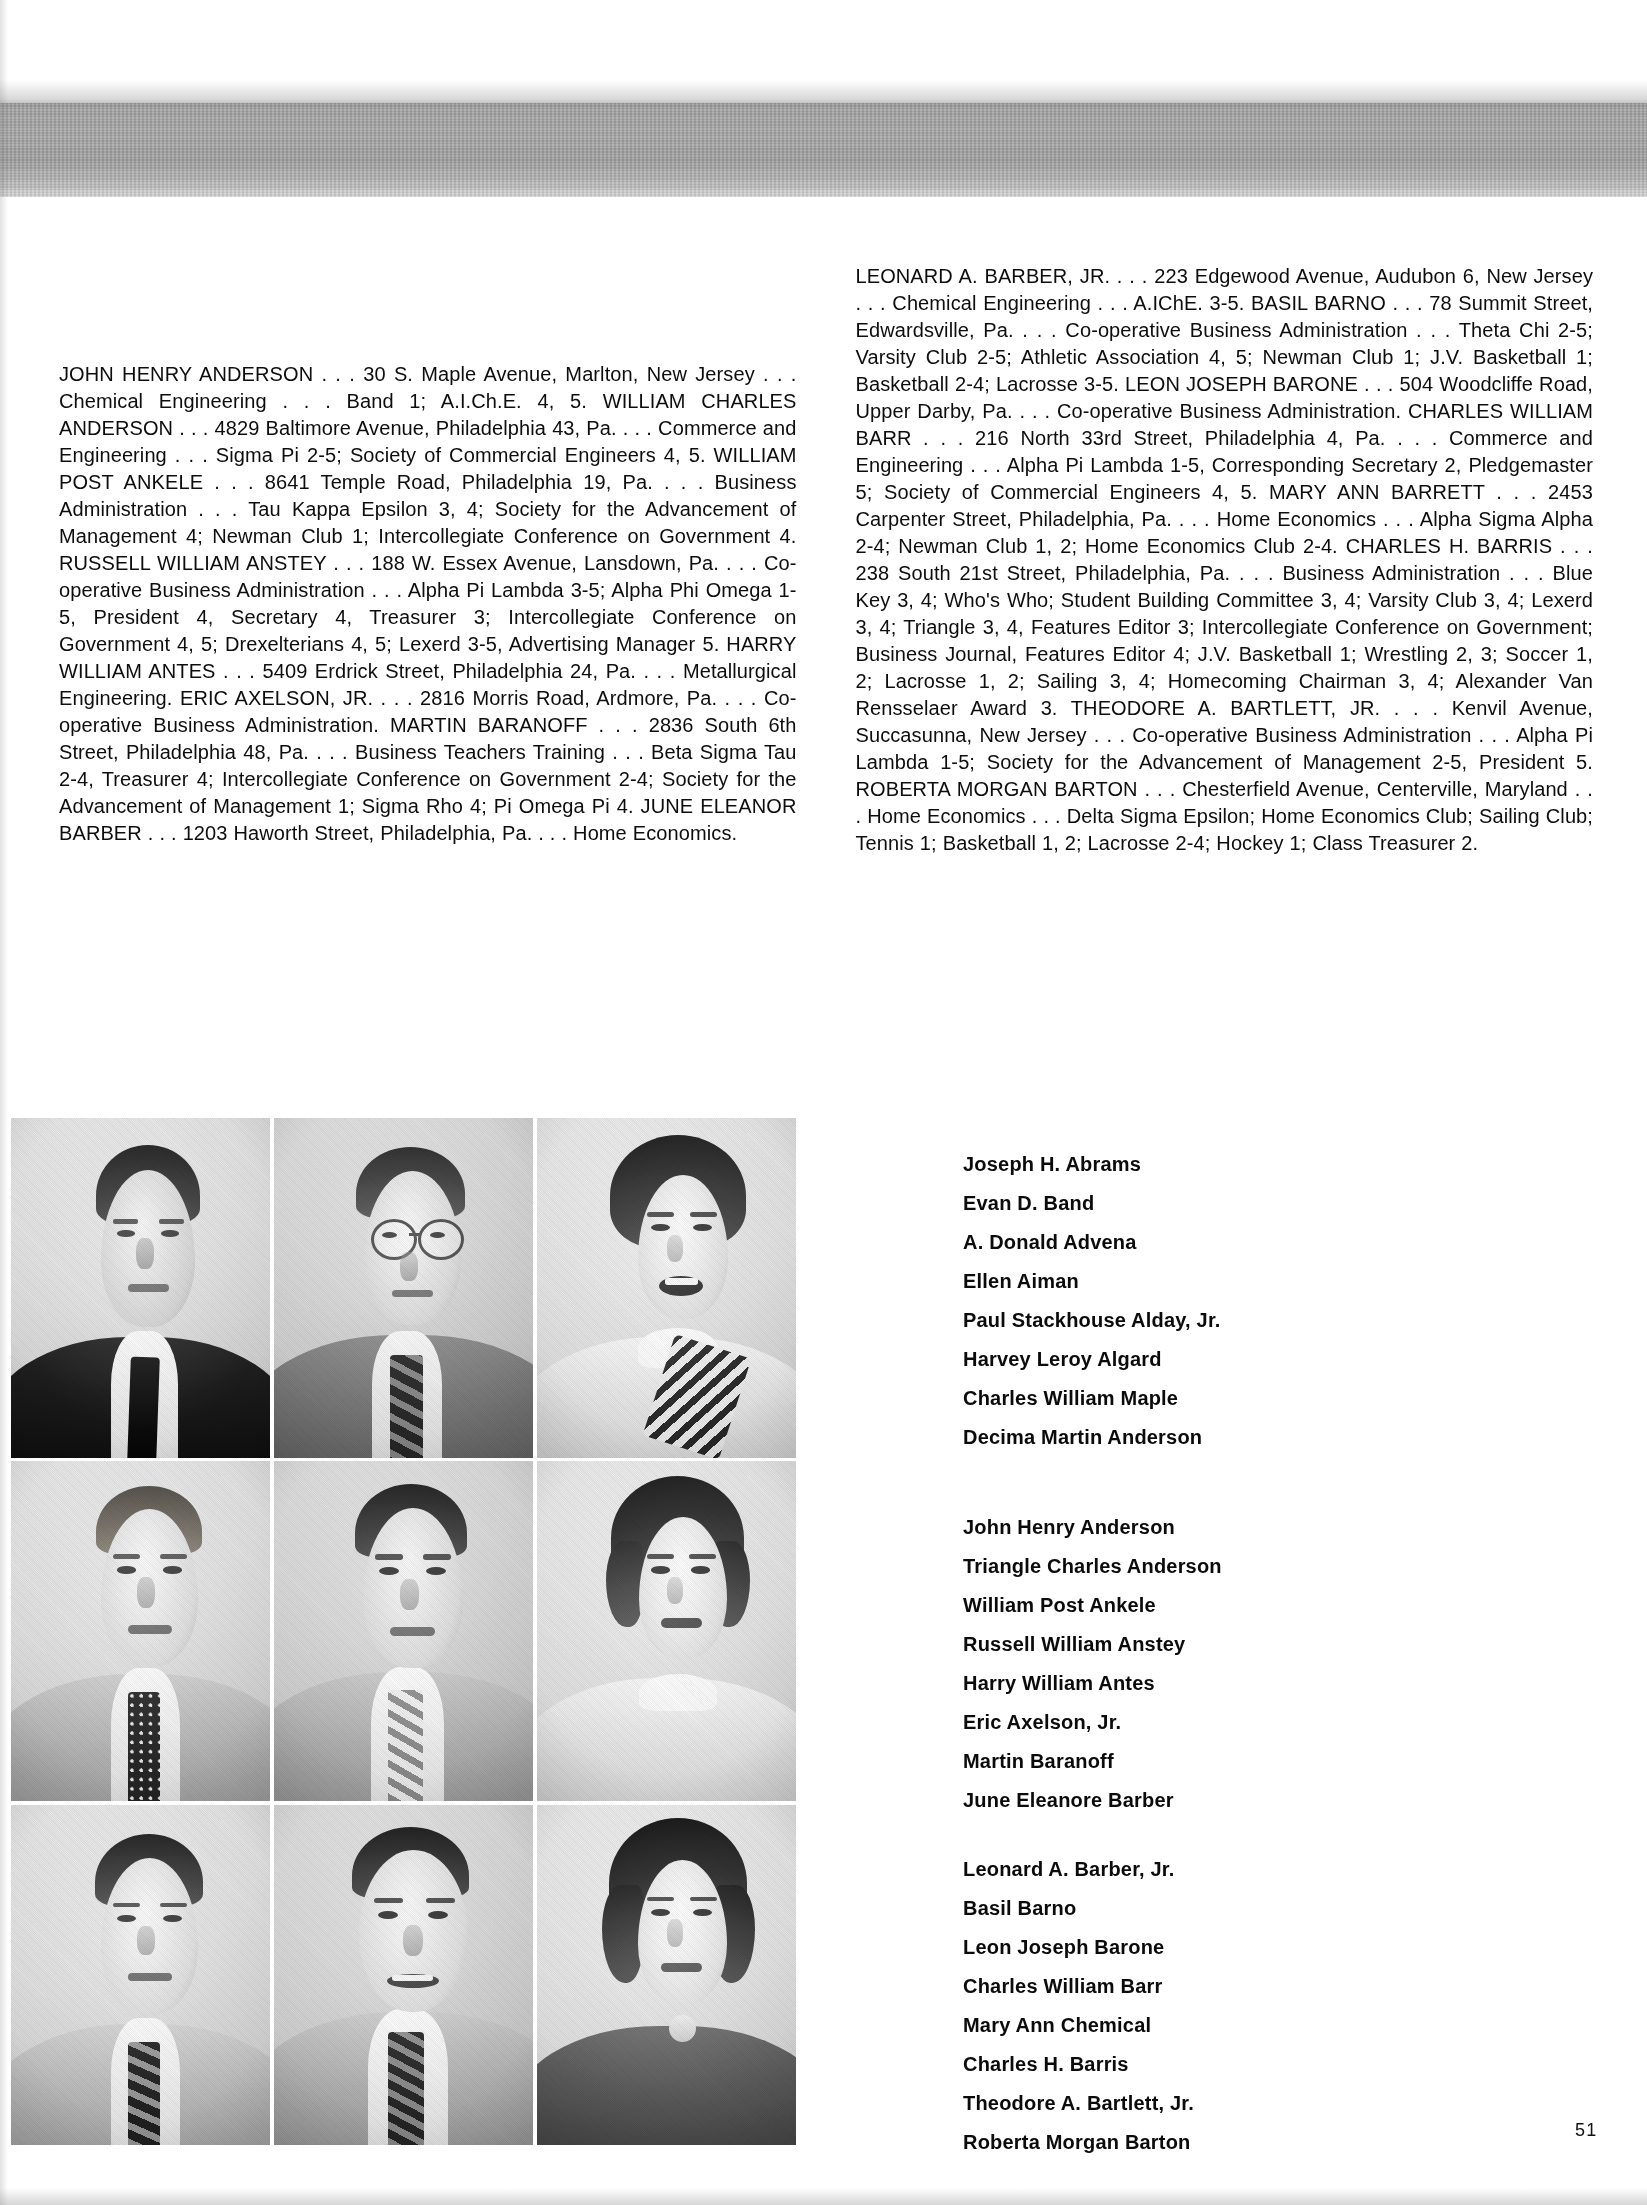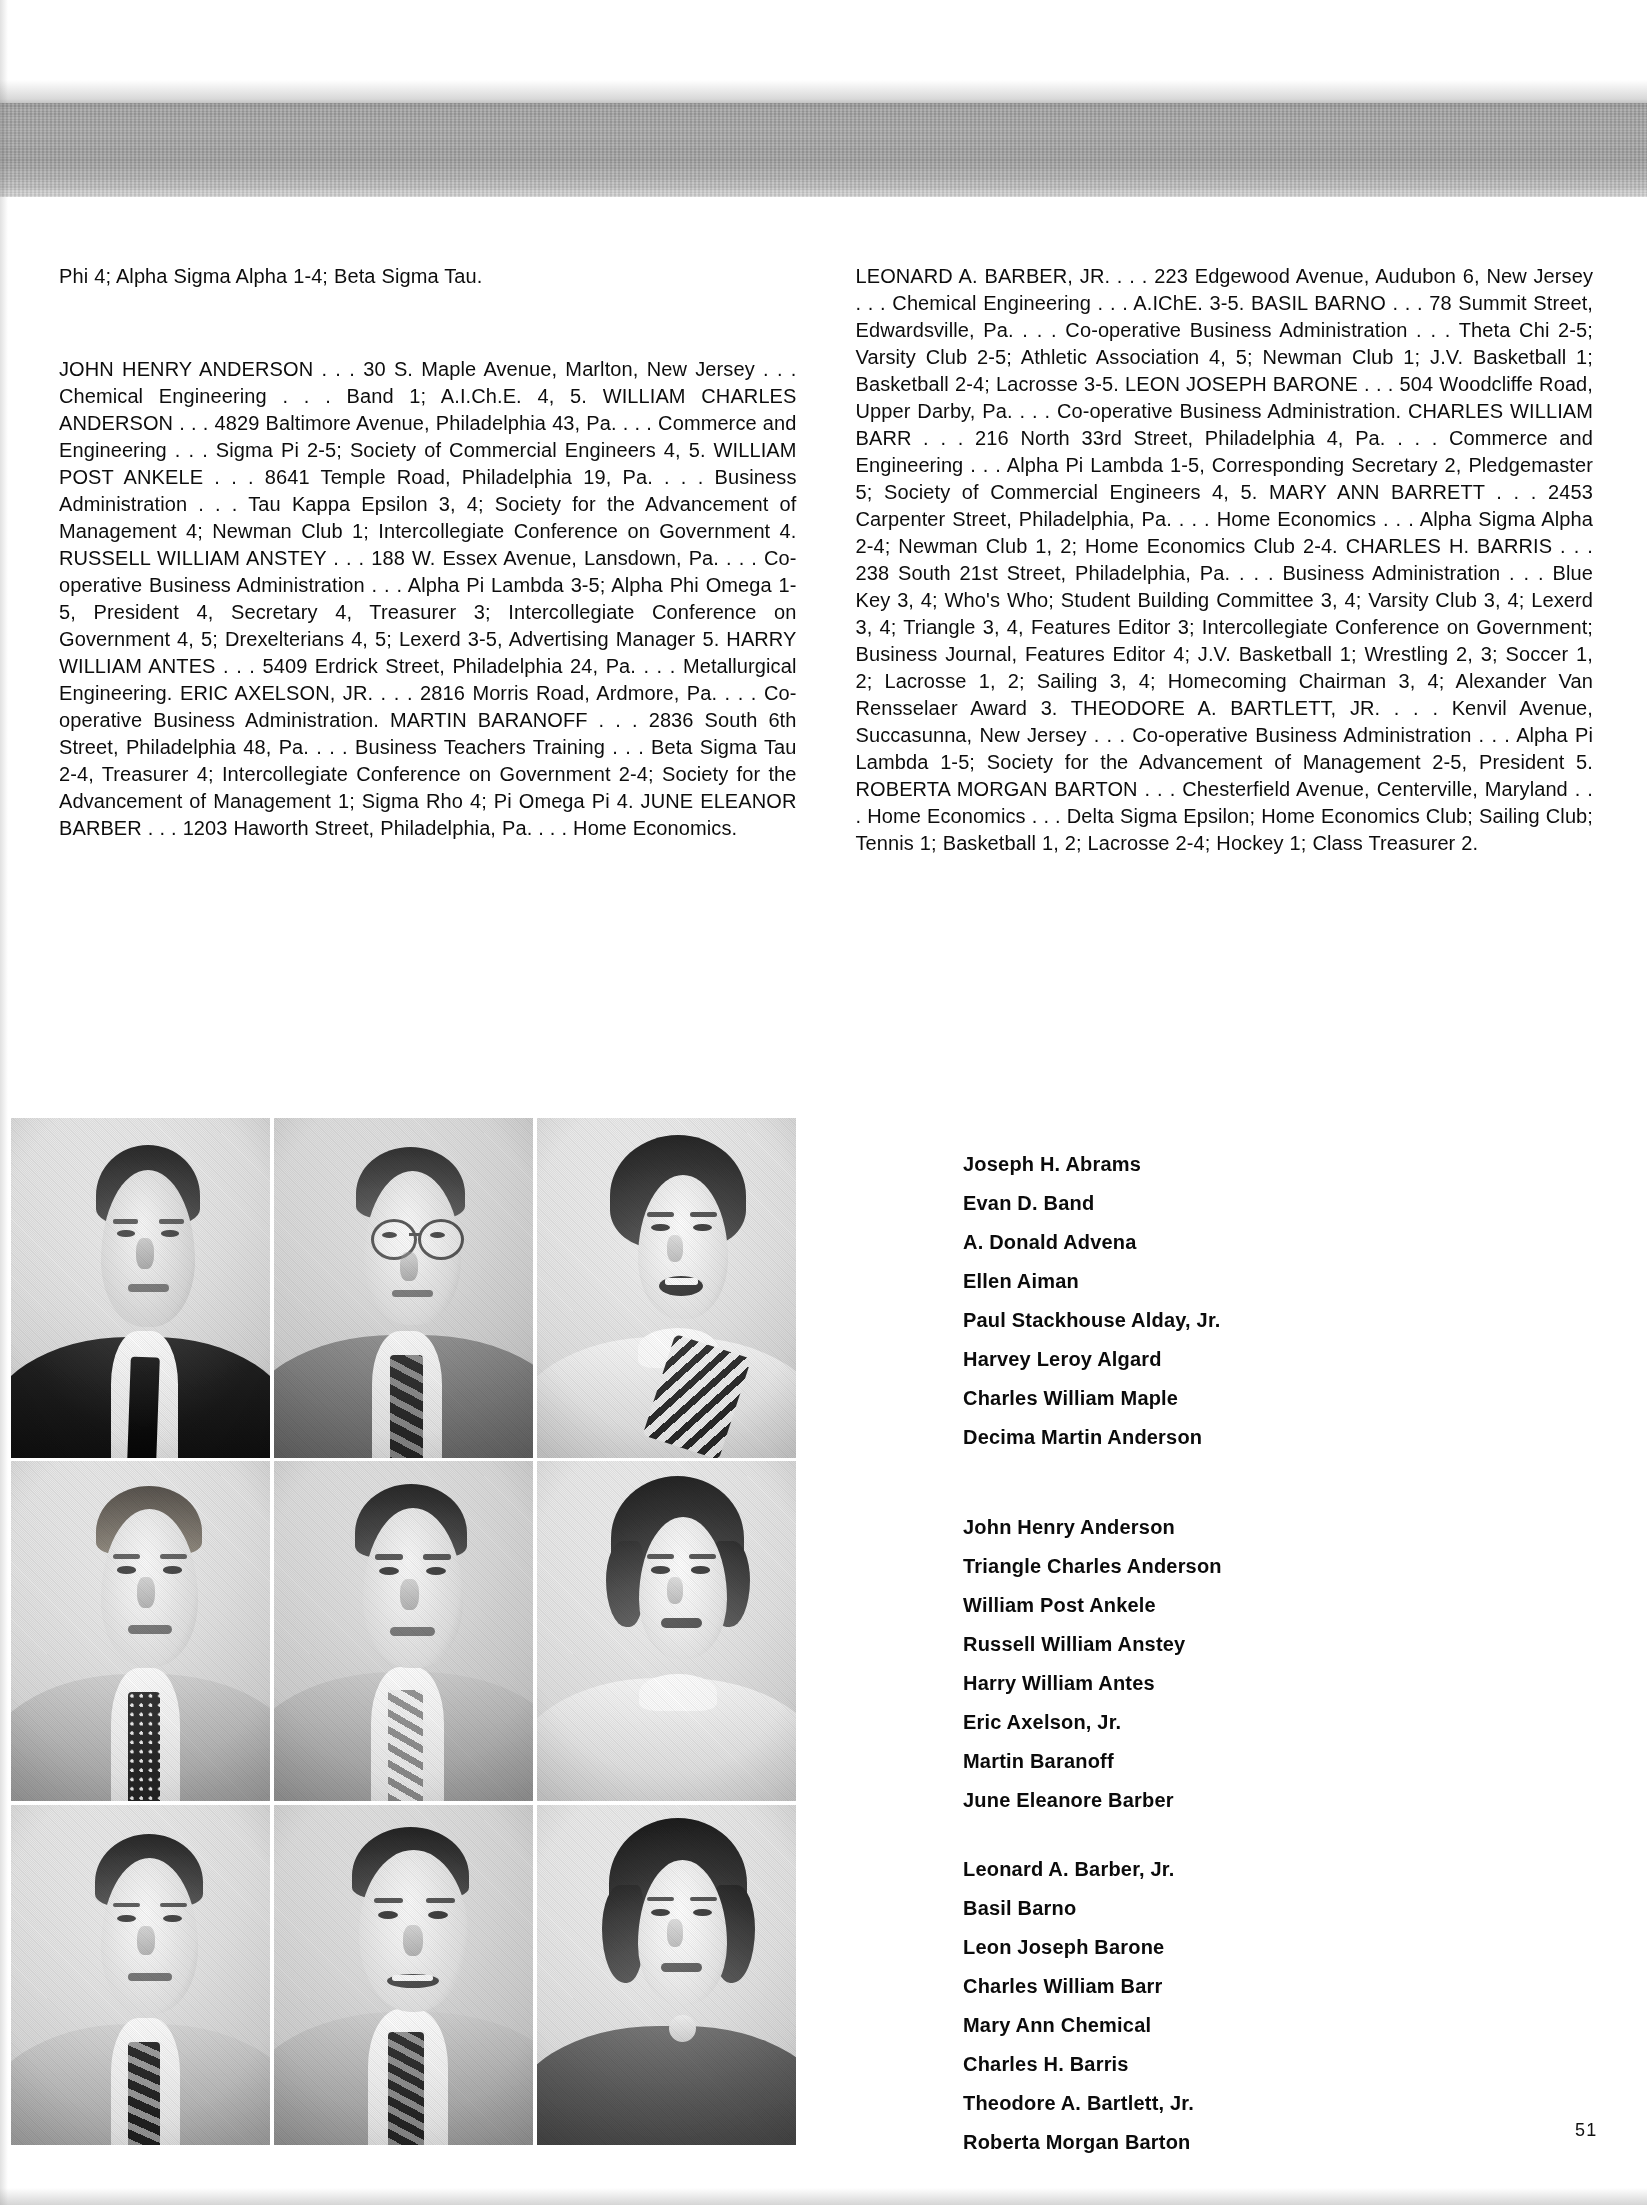--- a/index.html
+++ b/index.html
@@ -46,21 +46,21 @@
   .para{
     font-size:20px;
     line-height:27px;
     text-align:justify;
     text-justify:inter-word;
     color:#0d0d0d;
     letter-spacing:0.1px;
     word-spacing:0.3px;
     margin:0;
   }
-  .para.spaced{margin-top:66px;}
+  .para.spaced{margin-top:98px;}
 
   
   #photo-grid{
     position:absolute;left:11.3px;top:1118px;
     width:898px;
     display:flex;flex-direction:column;gap:3.3px;
   }
   .photo-row{display:flex;gap:4px;height:340px;}
   .photo{
     width:259px;height:340px;
@@ -129,21 +129,20 @@
 <body>
 
 <div id="scan-band-shadow"></div>
 <div id="scan-band"></div>
 <div id="left-scan-edge"></div>
 <div id="bottom-scan-edge"></div>
 
 <div id="columns">
 
   <div class="text-col">
-    <p class="para">Phi 4; Alpha Sigma Alpha 1-4; Beta Sigma Tau.</p>
     <p class="para spaced">JOHN HENRY ANDERSON . . . 30 S. Maple Avenue, Marlton, New Jersey . . . Chemical Engineering . . . Band 1; A.I.Ch.E. 4, 5. WILLIAM CHARLES ANDERSON . . . 4829 Baltimore Avenue, Philadelphia 43, Pa. . . . Commerce and Engineering . . . Sigma Pi 2-5; Society of Commercial Engineers 4, 5. WILLIAM POST ANKELE . . . 8641 Temple Road, Philadelphia 19, Pa. . . . Business Administration . . . Tau Kappa Epsilon 3, 4; Society for the Advancement of Management 4; Newman Club 1; Intercollegiate Conference on Government 4. RUSSELL WILLIAM ANSTEY . . . 188 W. Essex Avenue, Lansdown, Pa. . . . Co-operative Business Administration . . . Alpha Pi Lambda 3-5; Alpha Phi Omega 1-5, President 4, Secretary 4, Treasurer 3; Intercollegiate Conference on Government 4, 5; Drexelterians 4, 5; Lexerd 3-5, Advertising Manager 5. HARRY WILLIAM ANTES . . . 5409 Erdrick Street, Philadelphia 24, Pa. . . . Metallurgical Engineering. ERIC AXELSON, JR. . . . 2816 Morris Road, Ardmore, Pa. . . . Co-operative Business Administration. MARTIN BARANOFF . . . 2836 South 6th Street, Philadelphia 48, Pa. . . . Business Teachers Training . . . Beta Sigma Tau 2-4, Treasurer 4; Intercollegiate Conference on Government 2-4; Society for the Advancement of Management 1; Sigma Rho 4; Pi Omega Pi 4. JUNE ELEANOR BARBER . . . 1203 Haworth Street, Philadelphia, Pa. . . . Home Economics.</p>
   </div>
 
   <div class="text-col">
     <p class="para">LEONARD A. BARBER, JR. . . . 223 Edgewood Avenue, Audubon 6, New Jersey . . . Chemical Engineering . . . A.IChE. 3-5. BASIL BARNO . . . 78 Summit Street, Edwardsville, Pa. . . . Co-operative Business Administration . . . Theta Chi 2-5; Varsity Club 2-5; Athletic Association 4, 5; Newman Club 1; J.V. Basketball 1; Basketball 2-4; Lacrosse 3-5. LEON JOSEPH BARONE . . . 504 Woodcliffe Road, Upper Darby, Pa. . . . Co-operative Business Administration. CHARLES WILLIAM BARR . . . 216 North 33rd Street, Philadelphia 4, Pa. . . . Commerce and Engineering . . . Alpha Pi Lambda 1-5, Corresponding Secretary 2, Pledgemaster 5; Society of Commercial Engineers 4, 5. MARY ANN BARRETT . . . 2453 Carpenter Street, Philadelphia, Pa. . . . Home Economics . . . Alpha Sigma Alpha 2-4; Newman Club 1, 2; Home Economics Club 2-4. CHARLES H. BARRIS . . . 238 South 21st Street, Philadelphia, Pa. . . . Business Administration . . . Blue Key 3, 4; Who's Who; Student Building Committee 3, 4; Varsity Club 3, 4; Lexerd 3, 4; Triangle 3, 4, Features Editor 3; Intercollegiate Conference on Government; Business Journal, Features Editor 4; J.V. Basketball 1; Wrestling 2, 3; Soccer 1, 2; Lacrosse 1, 2; Sailing 3, 4; Homecoming Chairman 3, 4; Alexander Van Rensselaer Award 3. THEODORE A. BARTLETT, JR. . . . Kenvil Avenue, Succasunna, New Jersey . . . Co-operative Business Administration . . . Alpha Pi Lambda 1-5; Society for the Advancement of Management 2-5, President 5. ROBERTA MORGAN BARTON . . . Chesterfield Avenue, Centerville, Maryland . . . Home Economics . . . Delta Sigma Epsilon; Home Economics Club; Sailing Club; Tennis 1; Basketball 1, 2; Lacrosse 2-4; Hockey 1; Class Treasurer 2.</p>
   </div>
 
 </div>
 
 <div id="photo-grid">

